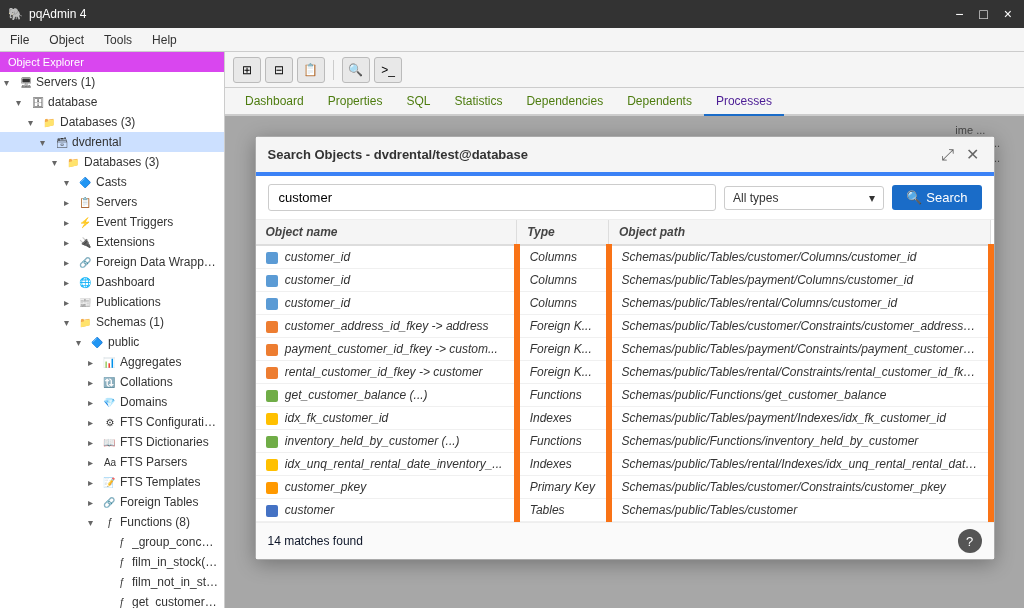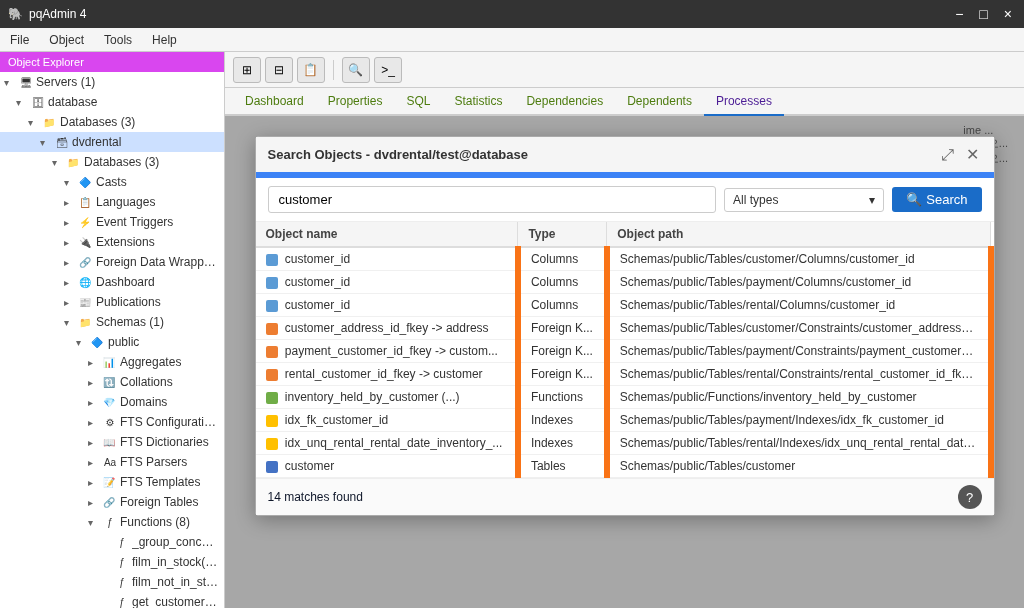--- a/index.html
+++ b/index.html
@@ -103,21 +103,21 @@
       color: #4d7c0f;
     }
     .tab.active { color: #4c1d95; border-bottom-color: #1a6cc8; font-weight: 500; }
 
     
     .content-area { flex: 1; background: #f0f0f0; position: relative; overflow: hidden; }
 
     
     .time-area {
       position: absolute;
-      right: 8px;
+      right: 16px;
       top: 0;
       padding: 8px;
       font-size: 11px;
       color: #666;
     }
 
     
     .modal-overlay {
       position: absolute;
       top: 0; left: 0; right: 0; bottom: 0;
@@ -134,21 +134,21 @@
       border: 1px solid #aaa;
       border-radius: 4px;
       width: 740px;
       max-height: 520px;
       display: flex;
       flex-direction: column;
       box-shadow: 0 4px 20px rgba(0,0,0,0.3);
     }
     .modal-header {
       background: #f5f5f5;
-      border-bottom: 6px solid #3b82f6;
+      border-bottom: 4px solid #3b82f6;
       padding: 8px 12px;
       display: flex;
       align-items: center;
       justify-content: space-between;
     }
     .modal-title { font-size: 13px; font-weight: 600; color: #333; }
     .modal-controls { display: flex; gap: 8px; }
     .modal-ctrl-btn { background: none; border: none; cursor: pointer; font-size: 16px; color: #666; padding: 0 2px; }
 
     
@@ -194,20 +194,21 @@
 
     
     .results-table-wrapper {
       flex: 1;
       overflow-y: auto;
     }
     .results-table {
       width: 100%;
       border-collapse: collapse;
       font-size: 12px;
+      font-style: italic;
     }
     .results-table thead th {
       background: #f5f5f5;
       border-bottom: 2px solid #ddd;
       border-right: 1px solid #ddd;
       padding: 5px 10px;
       text-align: left;
       font-weight: 600;
       color: #444;
       position: sticky;
@@ -305,21 +306,21 @@
       <span class="tree-label">Databases (3)</span>
     </div>
         <div class="tree-item" style="padding-left: 64px;">
       <span class="expand-arrow">▾</span>
       <span class="tree-icon">🔷</span>
       <span class="tree-label">Casts</span>
     </div>
         <div class="tree-item" style="padding-left: 64px;">
       <span class="expand-arrow">▸</span>
       <span class="tree-icon">📋</span>
-      <span class="tree-label">Languages</span>
+      <span class="tree-label">Servers</span>
     </div>
         <div class="tree-item" style="padding-left: 64px;">
       <span class="expand-arrow">▸</span>
       <span class="tree-icon">⚡</span>
       <span class="tree-label">Event Triggers</span>
     </div>
         <div class="tree-item" style="padding-left: 64px;">
       <span class="expand-arrow">▸</span>
       <span class="tree-icon">🔌</span>
       <span class="tree-label">Extensions</span>
@@ -522,40 +523,56 @@
       <td>
         <span style="display:inline-block;width:12px;height:12px;background:#ed7d31;border-radius:2px;margin-right:4px;vertical-align:middle;"></span>
         rental_customer_id_fkey -&gt; customer
       </td>
       <td>Foreign K...</td>
       <td style="max-width:380px;overflow:hidden;text-overflow:ellipsis;">Schemas/public/Tables/rental/Constraints/rental_customer_id_fkey -&gt; customer</td>
     </tr>
                   <tr>
       <td>
         <span style="display:inline-block;width:12px;height:12px;background:#70ad47;border-radius:2px;margin-right:4px;vertical-align:middle;"></span>
+        get_customer_balance (...)
+      </td>
+      <td>Functions</td>
+      <td style="max-width:380px;overflow:hidden;text-overflow:ellipsis;">Schemas/public/Functions/get_customer_balance</td>
+    </tr>
+                  <tr>
+      <td>
+        <span style="display:inline-block;width:12px;height:12px;background:#ffc000;border-radius:2px;margin-right:4px;vertical-align:middle;"></span>
+        idx_fk_customer_id
+      </td>
+      <td>Indexes</td>
+      <td style="max-width:380px;overflow:hidden;text-overflow:ellipsis;">Schemas/public/Tables/payment/Indexes/idx_fk_customer_id</td>
+    </tr>
+                  <tr>
+      <td>
+        <span style="display:inline-block;width:12px;height:12px;background:#70ad47;border-radius:2px;margin-right:4px;vertical-align:middle;"></span>
         inventory_held_by_customer (...)
       </td>
       <td>Functions</td>
       <td style="max-width:380px;overflow:hidden;text-overflow:ellipsis;">Schemas/public/Functions/inventory_held_by_customer</td>
     </tr>
                   <tr>
       <td>
         <span style="display:inline-block;width:12px;height:12px;background:#ffc000;border-radius:2px;margin-right:4px;vertical-align:middle;"></span>
-        idx_fk_customer_id
-      </td>
-      <td>Indexes</td>
-      <td style="max-width:380px;overflow:hidden;text-overflow:ellipsis;">Schemas/public/Tables/payment/Indexes/idx_fk_customer_id</td>
-    </tr>
-                  <tr>
-      <td>
-        <span style="display:inline-block;width:12px;height:12px;background:#ffc000;border-radius:2px;margin-right:4px;vertical-align:middle;"></span>
         idx_unq_rental_rental_date_inventory_...
       </td>
       <td>Indexes</td>
       <td style="max-width:380px;overflow:hidden;text-overflow:ellipsis;">Schemas/public/Tables/rental/Indexes/idx_unq_rental_rental_date_inventory_id_customer_id</td>
+    </tr>
+                  <tr>
+      <td>
+        <span style="display:inline-block;width:12px;height:12px;background:#ff9900;border-radius:2px;margin-right:4px;vertical-align:middle;"></span>
+        customer_pkey
+      </td>
+      <td>Primary Key</td>
+      <td style="max-width:380px;overflow:hidden;text-overflow:ellipsis;">Schemas/public/Tables/customer/Constraints/customer_pkey</td>
     </tr>
                   <tr>
       <td>
         <span style="display:inline-block;width:12px;height:12px;background:#4472c4;border-radius:2px;margin-right:4px;vertical-align:middle;"></span>
         customer
       </td>
       <td>Tables</td>
       <td style="max-width:380px;overflow:hidden;text-overflow:ellipsis;">Schemas/public/Tables/customer</td>
     </tr>
                 </tbody>

